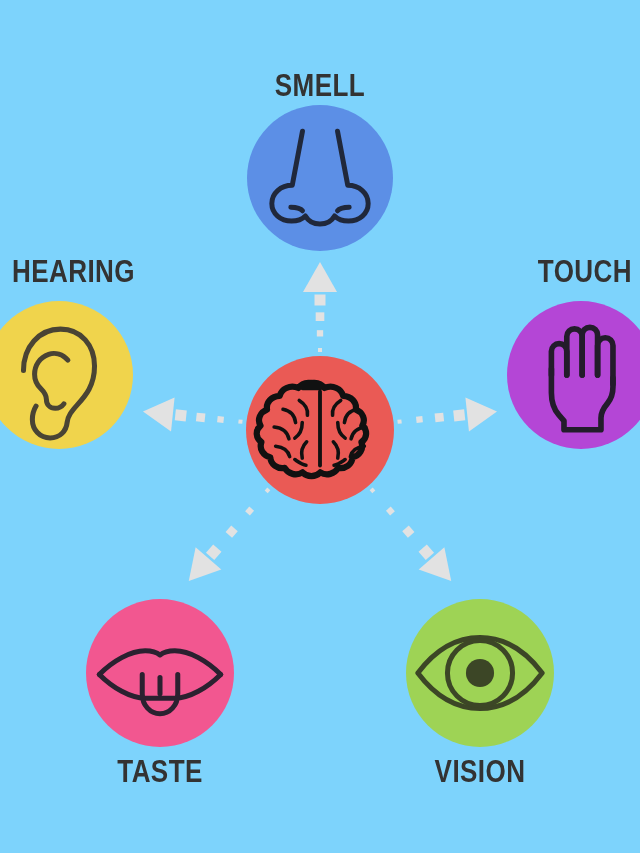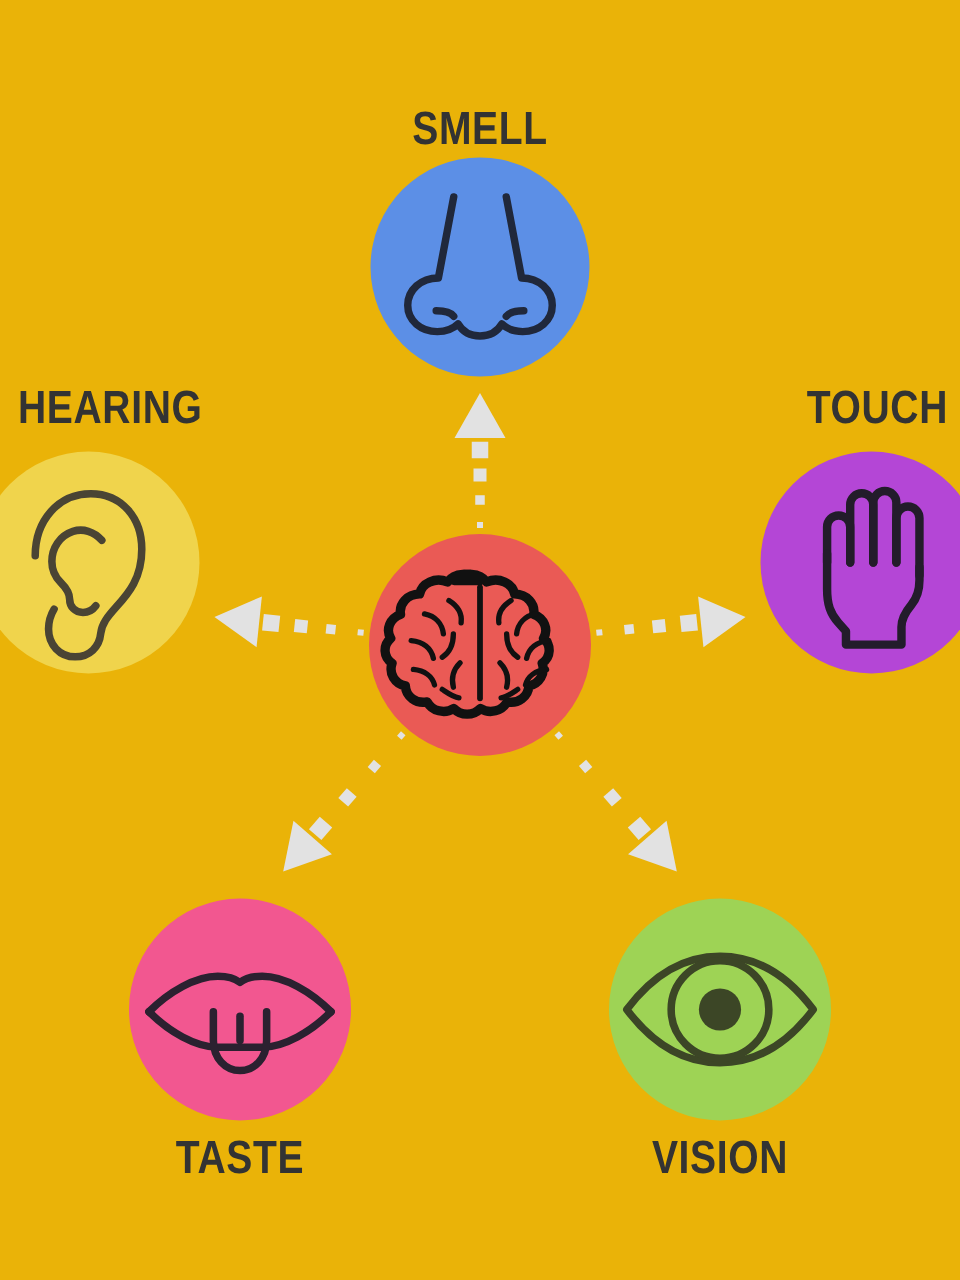--- a/index.html
+++ b/index.html
@@ -13,21 +13,21 @@
     position: relative;
     overflow: hidden;
     font-family: "Liberation Sans", sans-serif;
   }
   #stage {
     position: absolute;
     left: 0;
     top: 0;
     width: 640px;
     height: 853px;
-    background: #eab308;
+    background: #7dd3fc;
   }
   .node {
     position: absolute;
   }
   .circle {
     position: absolute;
     border-radius: 50%;
     display: block;
   }
   .circle svg {

